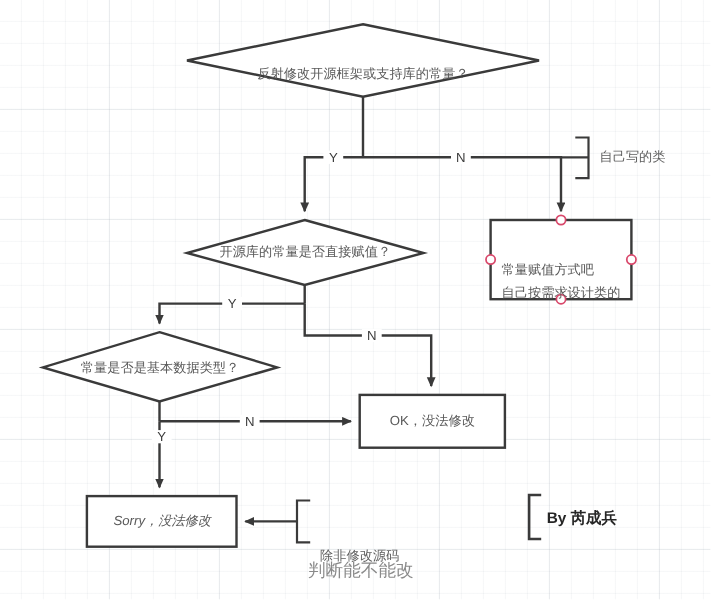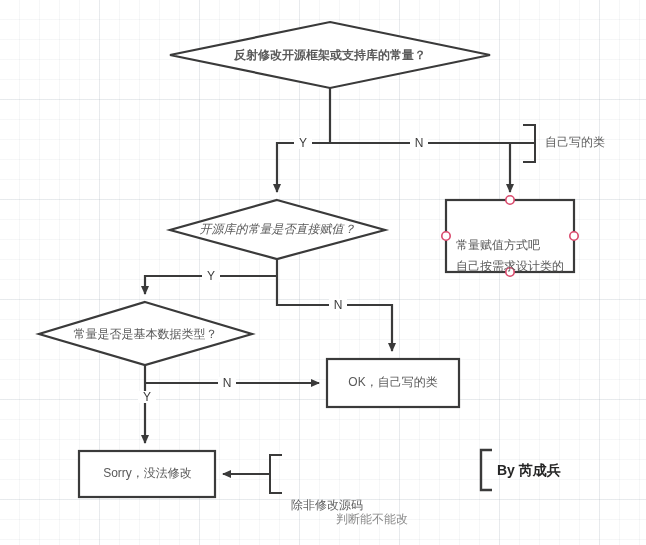--- a/index.html
+++ b/index.html
@@ -58,24 +58,24 @@
     position: absolute;
     color: #262626;
     font-size: 14px;
     font-weight: bold;
     line-height: 18px;
     white-space: pre;
   }
   .caption {
     position: absolute;
     color: #8a8a8a;
-    font-size: 12px;
+    font-size: 16px;
     line-height: 15px;
     white-space: pre;
-    text-align: right;
+    text-align: center;
   }
 </style>
 </head>
 <body>
 
 <div id="canvas">
 
   <svg id="svg-layer" viewBox="0 0 646 545" xmlns="http://www.w3.org/2000/svg">
     <defs>
       <marker id="arrow" markerWidth="10" markerHeight="10" refX="8" refY="4" orient="auto" markerUnits="userSpaceOnUse">
@@ -120,32 +120,32 @@
     <path d="M282,455 L270,455 L270,493 L282,493" fill="none" stroke="#3a3a3a" stroke-width="2"></path>
 
     <path d="M492,450 L481,450 L481,490 L492,490" fill="none" stroke="#3a3a3a" stroke-width="2.4"></path>
 
     <circle cx="510" cy="200" r="4.2" fill="#ffffff" stroke="#d9486b" stroke-width="1.6"></circle>
     <circle cx="574" cy="236" r="4.2" fill="#ffffff" stroke="#d9486b" stroke-width="1.6"></circle>
     <circle cx="510" cy="272" r="4.2" fill="#ffffff" stroke="#d9486b" stroke-width="1.6"></circle>
     <circle cx="446" cy="236" r="4.2" fill="#ffffff" stroke="#d9486b" stroke-width="1.6"></circle>
   </svg>
 
-  <div class="node-text" style="left:170px; top:48px; width:320px;font-weight:bold;">反射修改开源框架或支持库的常量？</div>
+  <div class="node-text" style="left:170px; top:60px; width:320px;">反射修改开源框架或支持库的常量？</div>
 
-  <div class="node-text" style="left:170px; top:222px; width:215px;font-style:italic;">开源库的常量是否直接赋值？</div>
+  <div class="node-text" style="left:170px; top:222px; width:215px;">开源库的常量是否直接赋值？</div>
 
   <div class="node-text" style="left:39px; top:327px; width:213px;">常量是否是基本数据类型？</div>
 
   <div class="node-text" style="left:446px; top:211px; width:128px;margin-top:48px;">自己按需求设计类的</div>
   <div class="node-text" style="left:446px; top:238px; width:104px;">常量赋值方式吧</div>
 
-  <div class="node-text" style="left:327px; top:375px; width:132px;">OK，自己写的类</div>
+  <div class="node-text" style="left:327px; top:375px; width:132px;">OK，没法修改</div>
 
-  <div class="node-text" style="left:79px; top:466px; width:137px;">Sorry，没法修改</div>
+  <div class="node-text" style="left:79px; top:466px; width:137px;font-style:italic;">Sorry，没法修改</div>
 
   <div class="edge-label" style="left:294px; top:137px; width:14px;">Y</div>
   <div class="edge-label" style="left:410px; top:137px; width:14px;">N</div>
 
   <div class="edge-label" style="left:202px; top:270px; width:14px;">Y</div>
   <div class="edge-label" style="left:329px; top:299px; width:14px;">N</div>
 
   <div class="edge-label" style="left:138px; top:391px; width:14px;">Y</div>
   <div class="edge-label" style="left:218px; top:377px; width:14px;">N</div>
 

